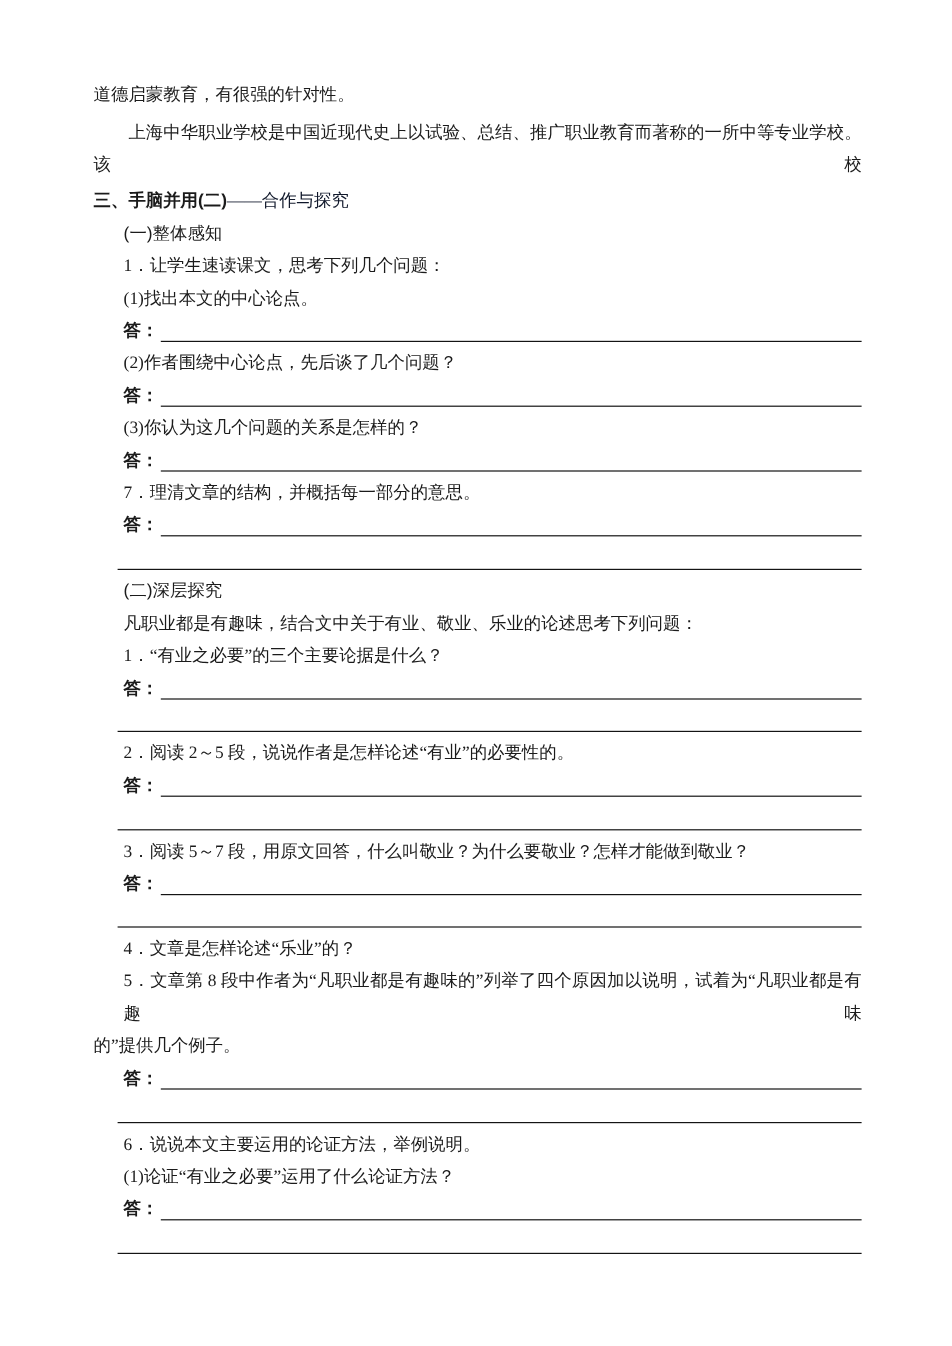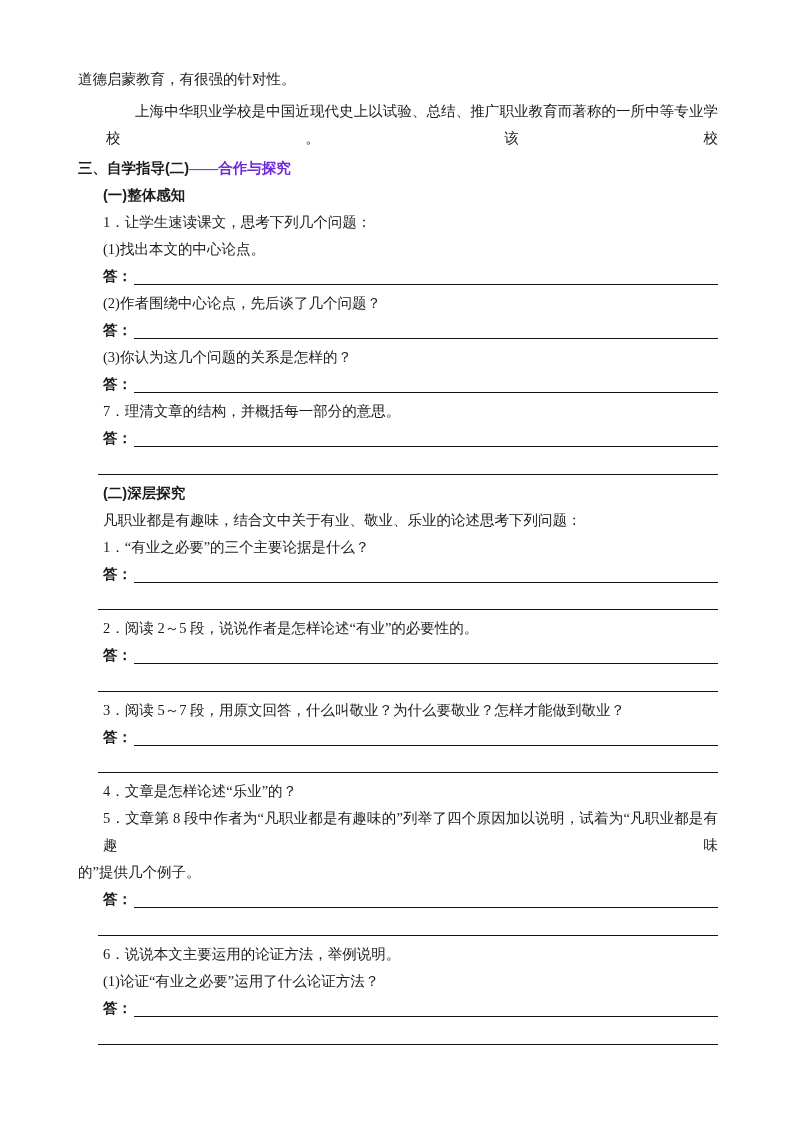--- a/index.html
+++ b/index.html
@@ -22,35 +22,35 @@
   }
   .line {
     line-height: 27px;
     min-height: 27px;
   }
   
   .just {
     text-align: justify;
     text-align-last: justify;
   }
-  .indent2 { text-indent: 2em; margin-left: 28px; }     
+  .indent2 { text-indent: 2em; }     
   .ind { padding-left: 25px; }       
   .para { margin-top: 5px; }
 
   .heading { margin-top: 3px; }
   .heading .hbold {
     font-weight: bold;
     font-family: "Liberation Sans", "DejaVu Sans", sans-serif;
   }
   .heading .hrest {
-    font-weight: bold;
-    color: #6d28d9;
+    font-weight: normal;
+    color: #0f172a;
   }
   .subheading {
-    font-weight: bold;
+    font-weight: normal;
     font-family: "Liberation Sans", "DejaVu Sans", sans-serif;
   }
 
   .answer { display: flex; }
   .ans-label {
     font-weight: bold;
     font-family: "Liberation Sans", "DejaVu Sans", sans-serif;
     white-space: nowrap;
     line-height: 27px;
   }
@@ -74,21 +74,21 @@
 
 <div class="page">
 
   <div class="line">道德启蒙教育，有很强的针对性。</div>
 
   <div class="para">
     <div class="line indent2 just">上海中华职业学校是中国近现代史上以试验、总结、推广职业教育而著称的一所中等专业学校。该校</div>
   </div>
 
   <div class="line heading">
-    <span class="hbold">三、自学指导(二)</span><span class="hrest">——合作与探究</span>
+    <span class="hbold">三、手脑并用(二)</span><span class="hrest">——合作与探究</span>
   </div>
 
   <div class="line subheading ind">(一)整体感知</div>
   <div class="line ind">1．让学生速读课文，思考下列几个问题：</div>
 
   <div class="line ind">(1)找出本文的中心论点。</div>
   <div class="answer ind">
     <span class="ans-label">答：</span>
     <span class="ans-line"></span>
   </div>

